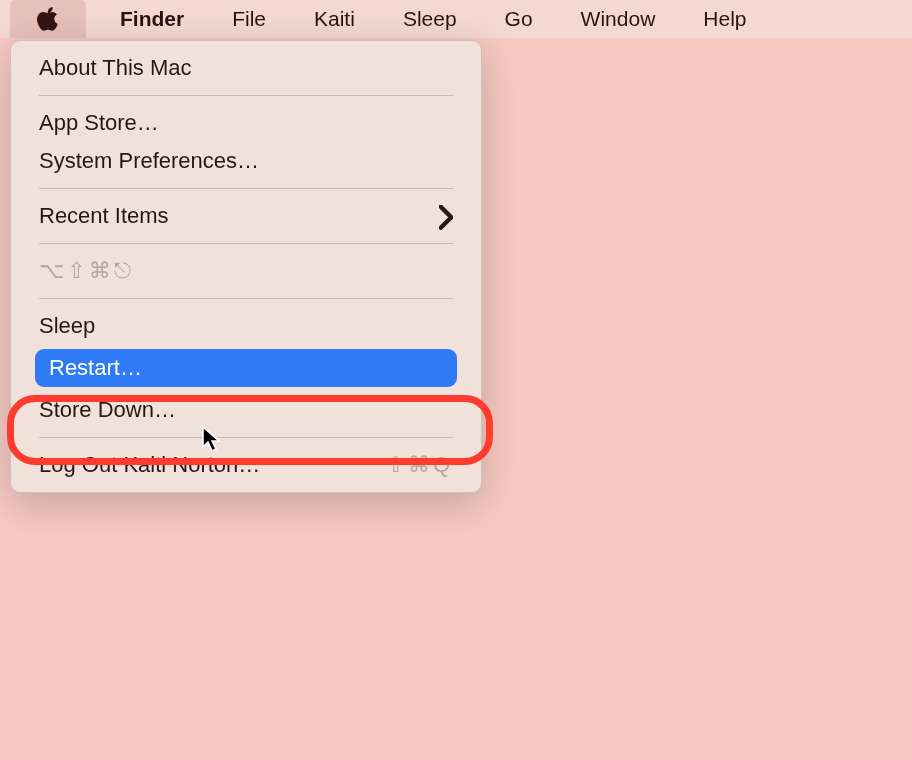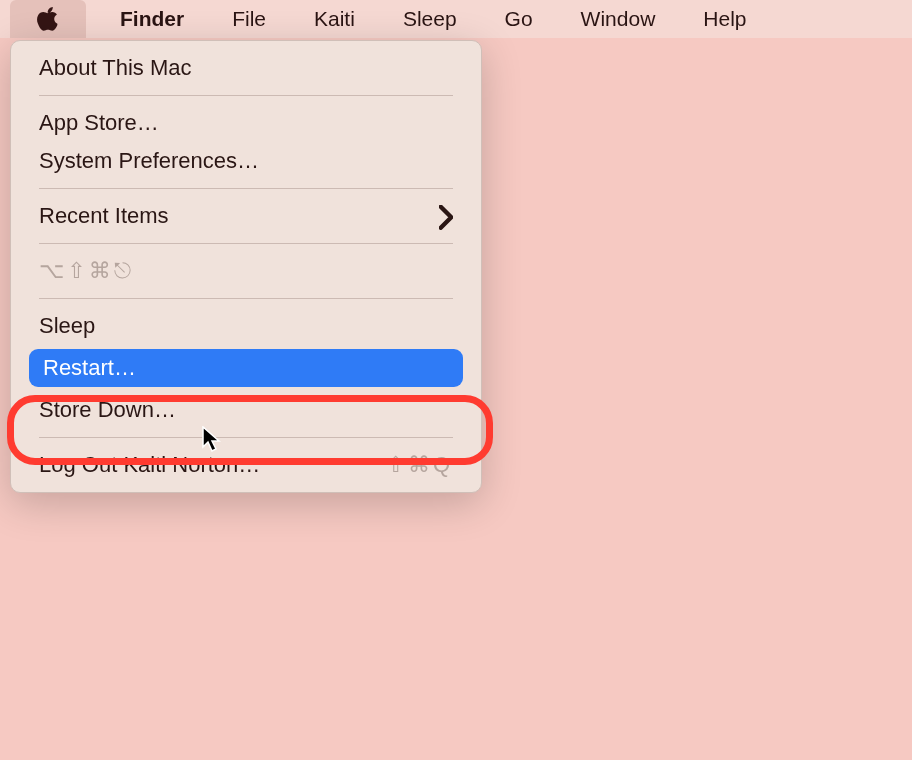--- a/index.html
+++ b/index.html
@@ -97,21 +97,21 @@
     .highlight-ring {
       position: absolute;
       border: 7px solid #ff3b30;
       border-radius: 28px;
       pointer-events: none;
     }
     .dropdown-item.selected-inner {
       background: #2f7bf6;
       color: #ffffff;
       border-radius: 9px;
-      margin: 0 18px;
+      margin: 0 24px;
       padding: 6px 14px;
     }
     .dropdown-item.selected-inner .label {
       color: #ffffff;
     }
     .cursor {
       position: absolute;
       width: 20px;
       height: 28px;
       pointer-events: none;

